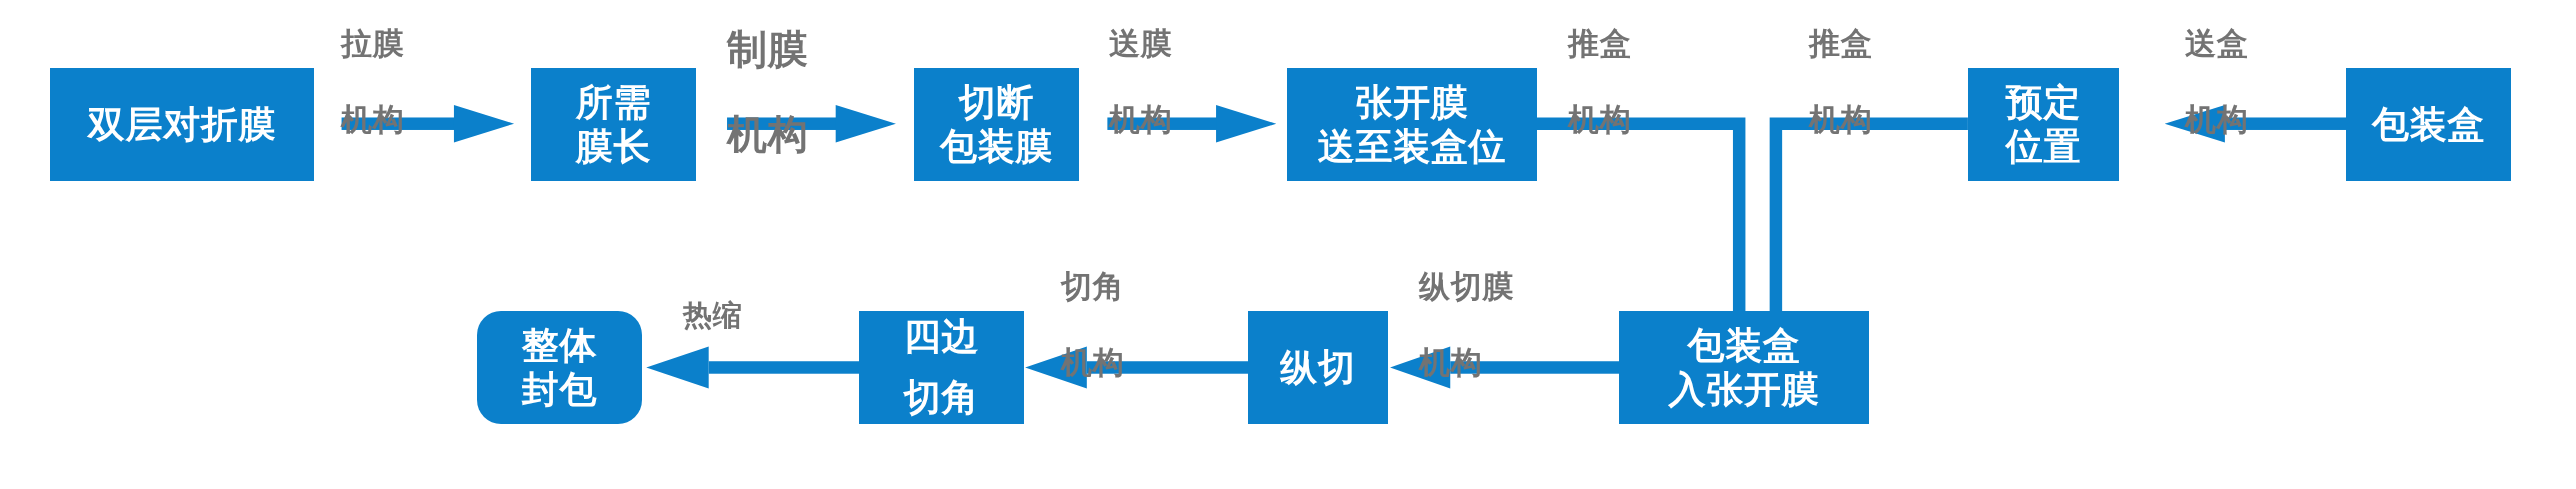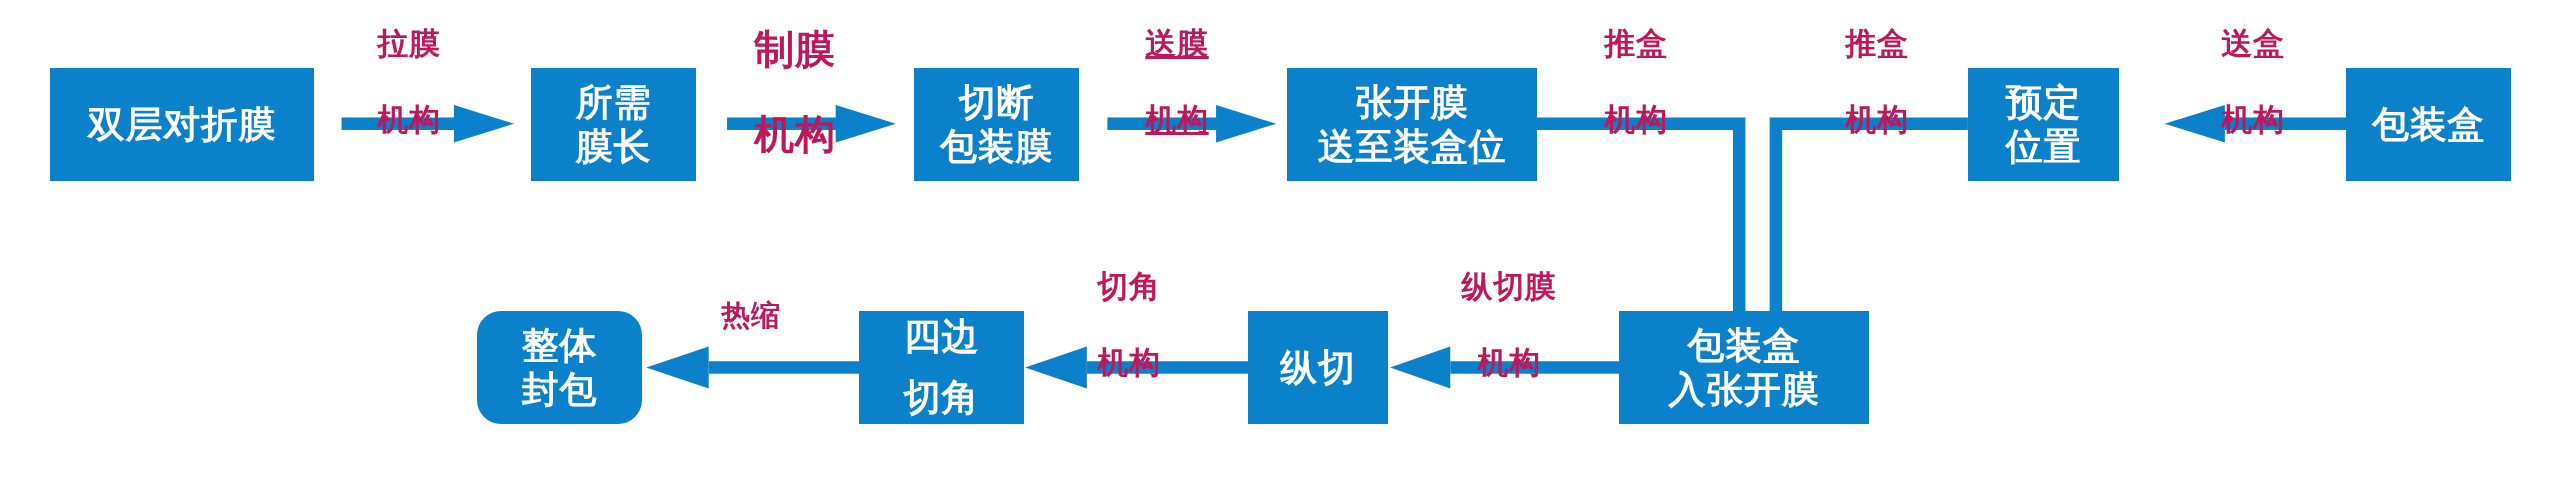--- a/index.html
+++ b/index.html
@@ -26,23 +26,22 @@
     font-weight: bold;
     letter-spacing: 0.7px;
     line-height: 1.18;
     text-align: center;
     box-sizing: border-box;
   }
   .node .ln { display: block; white-space: nowrap; }
 
   .edge-label {
     position: absolute;
-    color: #be185d;
+    color: #737373;
     font-weight: bold;
-    text-align: center;
     line-height: 1.05;
     letter-spacing: 0.7px;
     white-space: nowrap;
     box-sizing: border-box;
   }
   .edge-label .ln { display: block; }
 
   svg.links {
     position: absolute;
     left: 0; top: 0;
@@ -153,21 +152,21 @@
   <div class="edge-label" style="left:341px; top:28px; width:136px; font-size:31px;">
     <span class="ln">拉膜</span>
     <span class="ln" style="margin-top:43px;">机构</span>
   </div>
 
   <div class="edge-label" style="left:727px; top:28px; width:136px; font-size:40px;">
     <span class="ln">制膜</span>
     <span class="ln" style="margin-top:43px;">机构</span>
   </div>
 
-  <div class="edge-label" style="left:1109px; top:28px; width:136px; font-size:31px;text-decoration:underline;">
+  <div class="edge-label" style="left:1109px; top:28px; width:136px; font-size:31px;">
     <span class="ln">送膜</span>
     <span class="ln" style="margin-top:43px;">机构</span>
   </div>
 
   <div class="edge-label" style="left:1568px; top:28px; width:136px; font-size:31px;">
     <span class="ln">推盒</span>
     <span class="ln" style="margin-top:43px;">机构</span>
   </div>
 
   <div class="edge-label" style="left:1809px; top:28px; width:136px; font-size:31px;">

